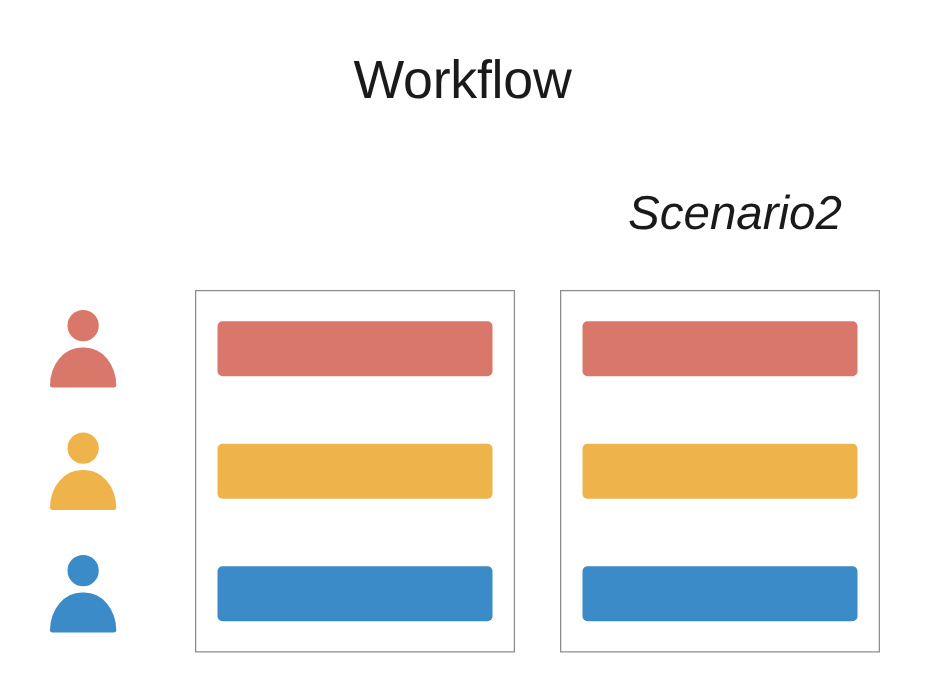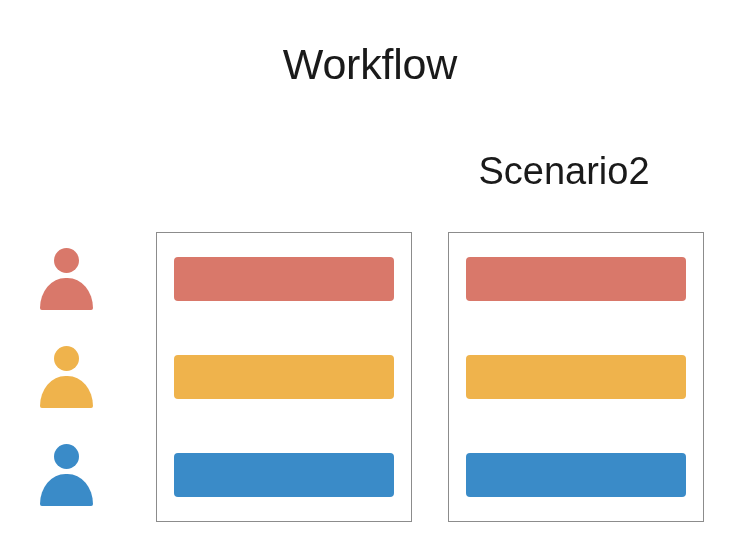--- a/index.html
+++ b/index.html
@@ -39,21 +39,21 @@
     position: absolute;
     top: 148px;
     font-size: 38px;
     line-height: 46px;
     font-weight: 400;
     color: #1a1a1a;
     text-align: center;
     white-space: nowrap;
   }
   #col-header-0 { left: 156px; width: 256px; }
-  #col-header-1 { left: 436px; width: 256px; }
+  #col-header-1 { left: 460px; width: 256px; font-style: italic; }
 
   
   #actor-column {
     position: absolute;
     left: 30px;
     top: 232px;
     width: 72px;
     height: 290px;
   }
   .actor-icon {

